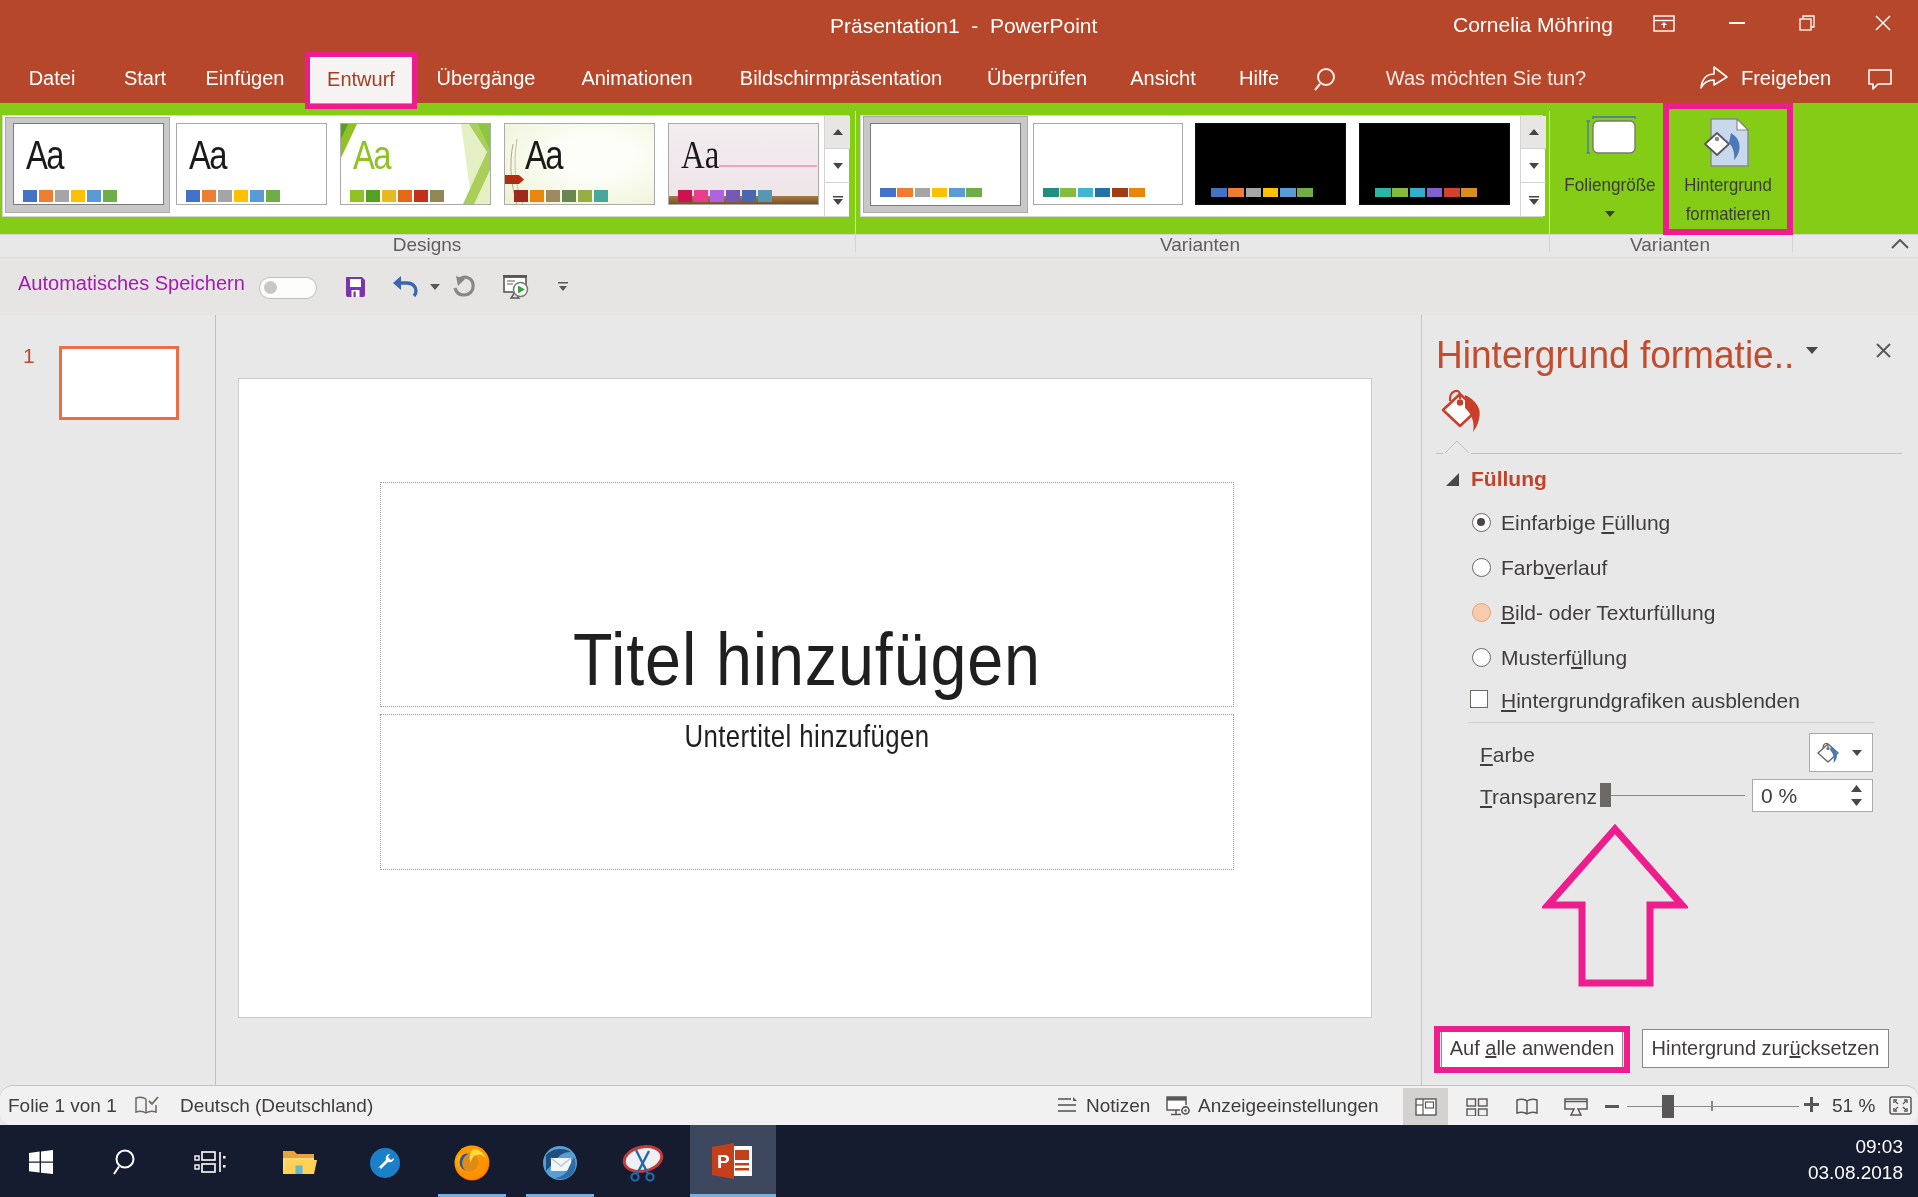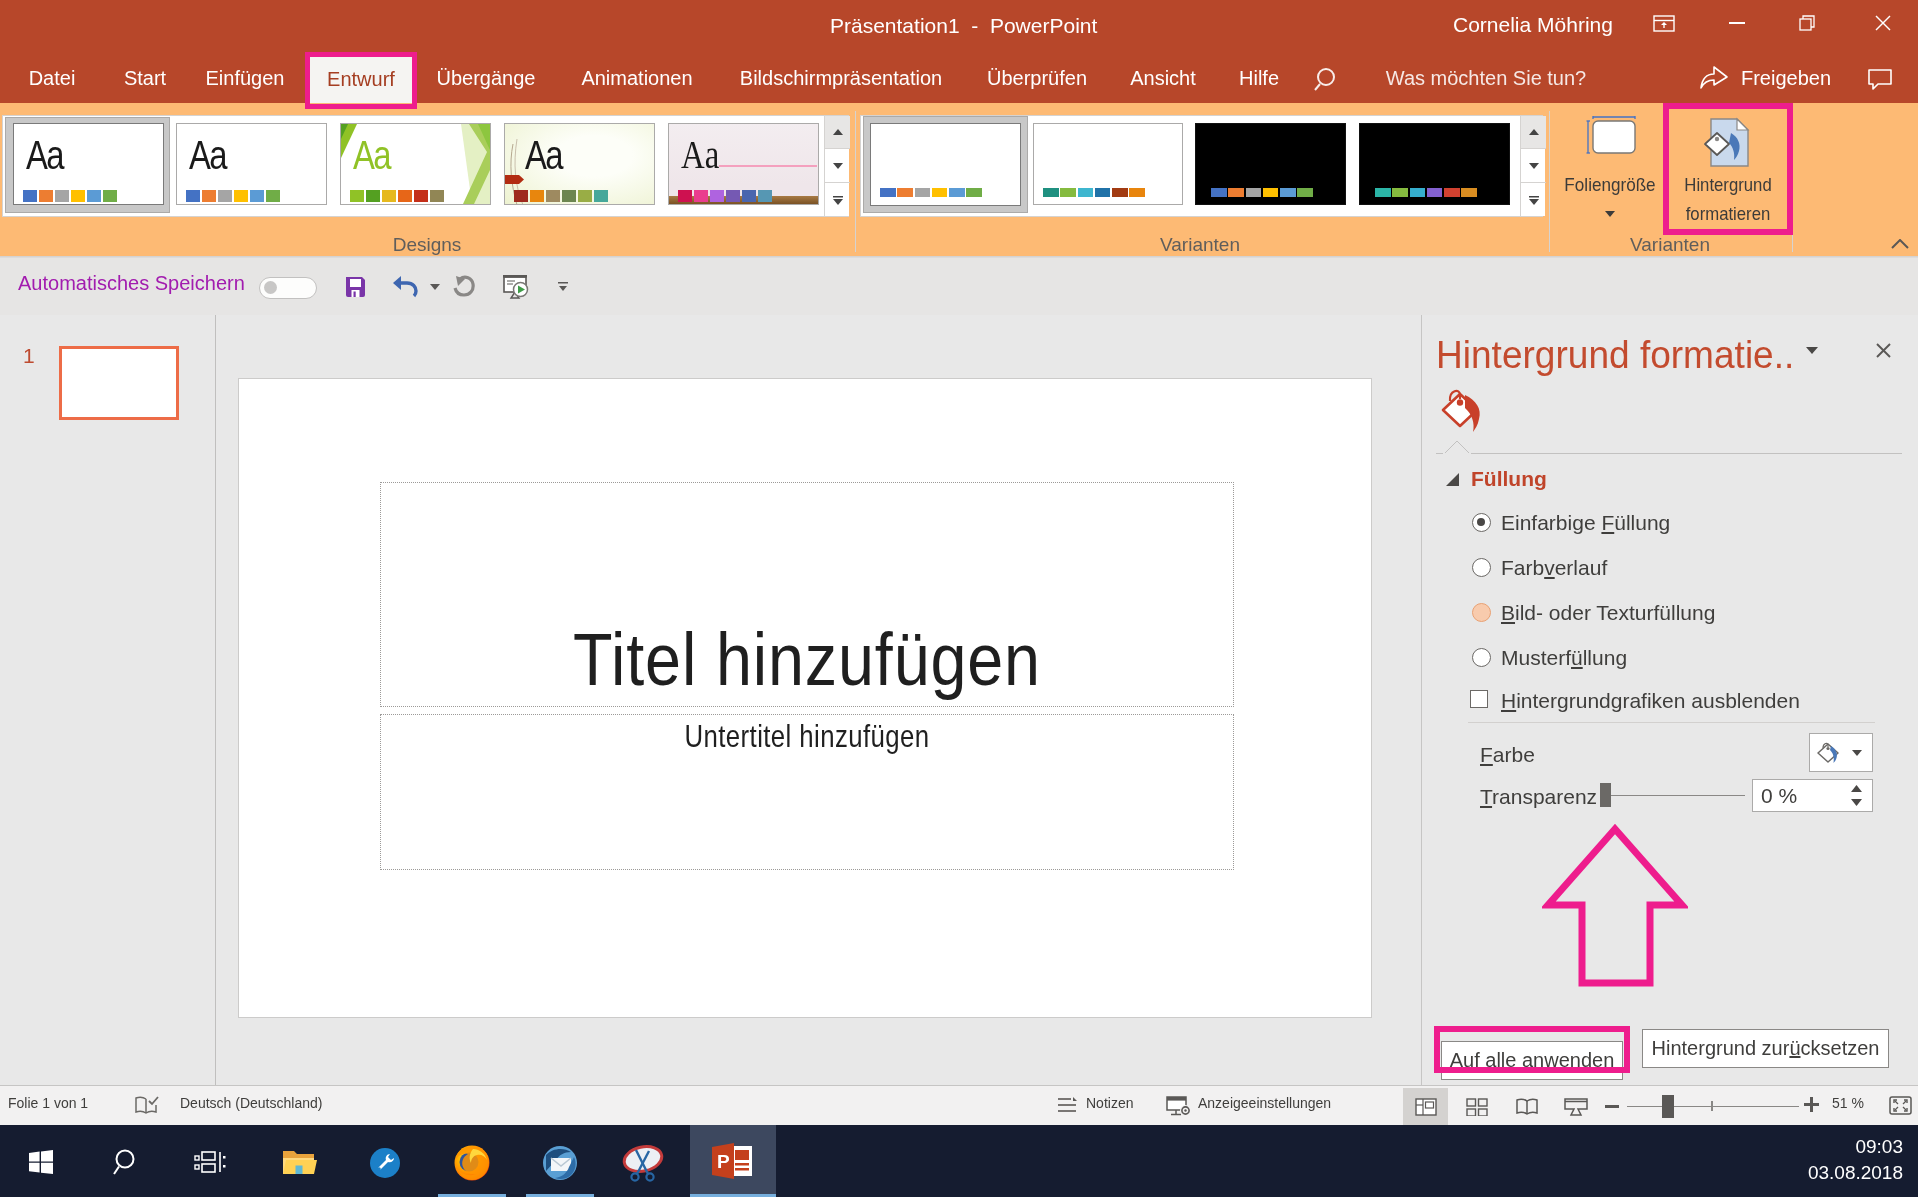--- a/index.html
+++ b/index.html
@@ -10,21 +10,21 @@
 
 #titlebar { left:0; top:0; width:1918px; height:50px; background:#B7472A; }
 #tabsrow { left:0; top:50px; width:1918px; height:53px; background:#B7472A; z-index:5; }
 .ttext { color:#fff; font-size:21px; }
 .tab { position:absolute; top:17px; transform:translateX(-50%); color:#fff; font-size:20px; white-space:nowrap; }
 #activetab { position:absolute; left:309px; top:3px; width:104px; height:50px; background:#F5F4F2; }
 #activetab span { position:absolute; left:50%; top:15px; transform:translateX(-50%); color:#A53E22; font-size:20px; }
 .pinkbox { position:absolute; border:6px solid #EE1D8D; }
 
 
-#ribbon { left:0; top:103px; width:1918px; height:154px; background:#fdba74; border-bottom:1px solid #D5D3D1; }
+#ribbon { left:0; top:103px; width:1918px; height:132px; background:#84cc16; border-bottom:1px solid #D5D3D1; }
 .gallery { position:absolute; top:12px; background:#fff; border:1px solid #D5D3D1; }
 .thumb { position:absolute; background:#fff; border:1px solid #ABAAA9; }
 .selwrap { position:absolute; background:#C8C8C8; border:1px solid #ABAAA9; }
 .swatches { position:absolute; display:flex; gap:2px; }
 .sw { width:14px; height:11.5px; } .swv { width:15.5px; height:9px; }
 .aa { position:absolute; color:#1A1A1A; font-size:40px; line-height:1; letter-spacing:-2px; transform:scaleX(0.82); transform-origin:left top; }
 .glabel { position:absolute; transform:translateX(-50%); color:#605E5C; font-size:19px; }
 .vsep { position:absolute; top:8px; width:1px; height:141px; background:#D5D3D1; }
 .scrollcol { position:absolute; width:25px; background:#fff; }
 .scrollbtn { position:absolute; left:0; width:25px; height:33px; border-bottom:1px solid #D5D3D1; color:#444; font-size:9px; text-align:center; line-height:33px; }
@@ -39,21 +39,21 @@
 .ph { position:absolute; border:1px dotted #9C9A98; }
 #paneline { position:absolute; left:1421px; top:0; width:1px; height:770px; background:#C6C5C4; }
 
 .radio { width:19px; height:19px; border-radius:50%; background:#fff; border:1.5px solid #6B6966; }
 .radio.sel::after { content:""; position:absolute; left:4px; top:4px; width:8px; height:8px; border-radius:50%; background:#4A4846; }
 .radio.peach { background:#F8CBAD; border-color:#E9A173; }
 .rl { color:#3F3E3C; font-size:21px; white-space:nowrap; }
 .btn { background:#fff; border:1px solid #8A8886; color:#3F3E3C; font-size:20px; text-align:center; line-height:37px; white-space:nowrap; }
 
 
-#statusbar { left:0; top:1085px; width:1918px; height:40px; background:#F2F1F1; border-top:1px solid #C6C5C4; color:#3F3E3C; font-size:14px; }
+#statusbar { left:0; top:1085px; width:1918px; height:40px; background:#F2F1F1; border-top:1px solid #C6C5C4; color:#3F3E3C; font-size:19px;border-radius:13px; }
 
 
 #taskbar { left:0; top:1125px; width:1918px; height:72px; background:#151C30; }
 </style>
 </head>
 <body>
 <div id="root">
   <div class="abs" id="titlebar">
     <div class="abs ttext" style="left:830px; top:14px;">Präsentation1&nbsp;&nbsp;-&nbsp;&nbsp;PowerPoint</div>
     <div class="abs ttext" style="left:1453px; top:13px;">Cornelia Möhring</div>
@@ -419,21 +419,21 @@
         </svg>
       <svg width="11" height="7" style="position:absolute; left:98px; top:19px;">
           <polygon points="0,0 11,0 5.5,7" fill="#4A4846"></polygon>
         </svg>
     </div>
 
     <svg width="146" height="165" style="position:absolute; left:1542px; top:508px;">
       <polygon points="73,6 140,82 108,82 108,160 40,160 40,82 6,82" fill="none" stroke="#EE1D8D" stroke-width="7" stroke-linejoin="miter"></polygon>
     </svg>
 
-    <div class="abs btn" style="left:1441px; top:714px; width:182px; height:39px;margin-top:12px;">Auf <u>a</u>lle anwenden</div>
+    <div class="abs btn" style="left:1441px; top:714px; width:182px; height:39px;">Auf <u>a</u>lle anwenden</div>
     <div class="pinkbox" style="left:1434px; top:711px; width:196px; height:47px;"></div>
     <div class="abs btn" style="left:1642px; top:714px; width:247px; height:39px;">Hintergrund zur<u>ü</u>cksetzen</div>
   </div>
   <div class="abs" id="statusbar">
     <div class="abs" style="left:8px; top:9px;">Folie 1 von 1</div>
     <svg width="24" height="20" style="position:absolute; left:135px; top:10px;">
       <path d="M11,3 C8,1 4,1 1,2 L1,16 C4,15 8,15 11,17 C14,15 18,15 21,16 L21,9" fill="none" stroke="#6B6966" stroke-width="1.5"></path>
       <line x1="11" y1="3" x2="11" y2="17" stroke="#6B6966" stroke-width="1.5"></line>
       <polyline points="14,5 17,8 23,1" fill="none" stroke="#6B6966" stroke-width="1.8"></polyline>
     </svg>

